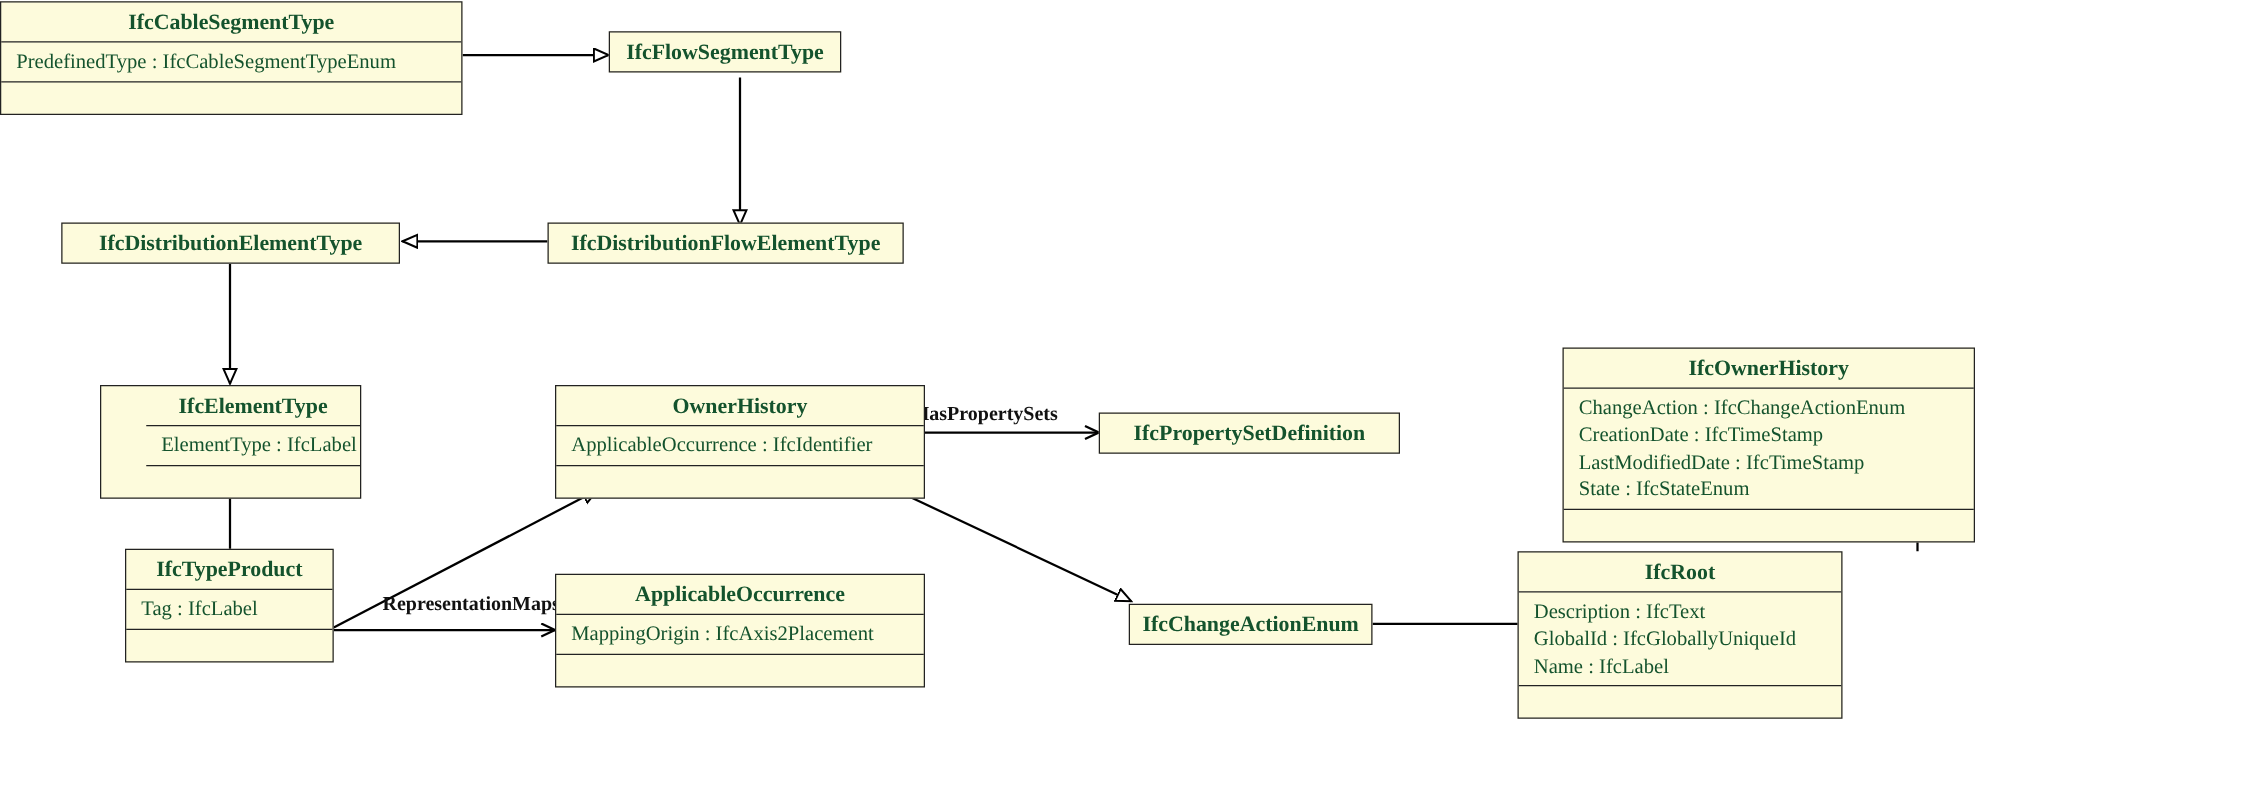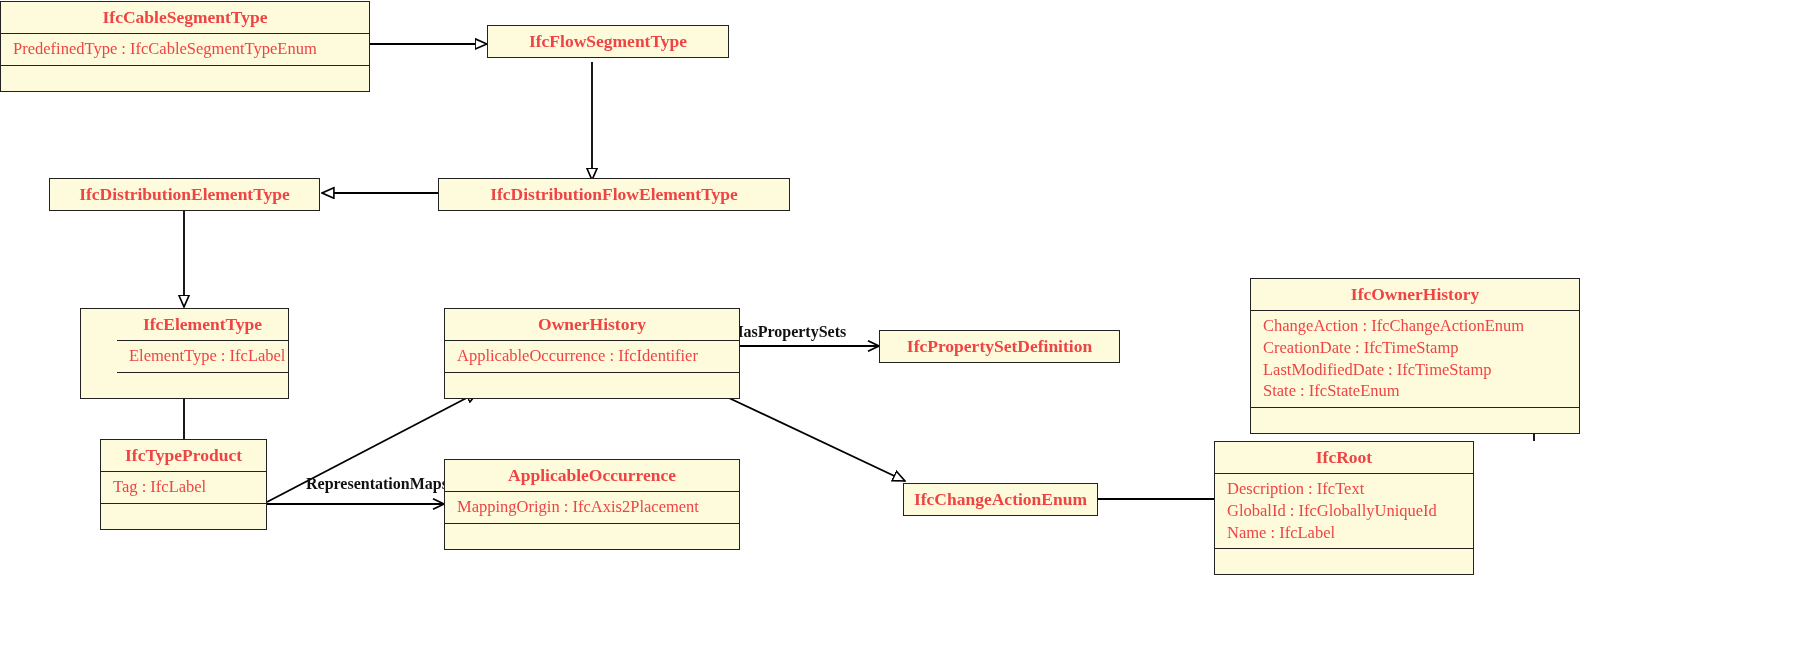--- a/index.html
+++ b/index.html
@@ -13,21 +13,21 @@
     height: 649px;
     background: #ffffff;
     font-family: "Liberation Serif", "DejaVu Serif", serif;
     overflow: hidden;
   }
   .uml-class {
     position: absolute;
     box-sizing: border-box;
     background: #fdfbdc;
     border: 1.6px solid #222222;
-    color: #ef4444;
+    color: #14532d;
   }
   .uml-title {
     font-weight: bold;
     font-size: 17.5px;
     text-align: center;
     padding: 5px 8px 6px 8px;
     line-height: 1.15;
     white-space: nowrap;
   }
   .uml-sep {
@@ -116,29 +116,29 @@
   <div class="uml-class" style="left:0px; top:1px; width:370px;">
     <div class="uml-title">IfcCableSegmentType</div>
     <div class="uml-sep"></div>
     <div class="uml-attrs">
       <div class="uml-attr">PredefinedType : IfcCableSegmentTypeEnum</div>
     </div>
     <div class="uml-sep"></div>
     <div class="uml-attrs uml-ops"></div>
   </div>
 
-  <div class="uml-class" style="left:487px; top:25px; width:242px;">
+  <div class="uml-class" style="left:487px; top:25px; width:186px;">
     <div class="uml-title">IfcFlowSegmentType</div>
   </div>
 
   <div class="uml-class" style="left:49px; top:178px; width:271px;">
     <div class="uml-title">IfcDistributionElementType</div>
   </div>
 
-  <div class="uml-class" style="left:438px; top:178px; width:352px;font-family:Liberation Serif, serif;">
+  <div class="uml-class" style="left:438px; top:178px; width:285px;font-family:Liberation Serif, serif;">
     <div class="uml-title">IfcDistributionFlowElementType</div>
   </div>
 
   <div class="uml-class" style="left:80px; top:308px; width:209px;padding-left:36px;">
     <div class="uml-title">IfcElementType</div>
     <div class="uml-sep"></div>
     <div class="uml-attrs">
       <div class="uml-attr">ElementType : IfcLabel</div>
     </div>
     <div class="uml-sep"></div>

